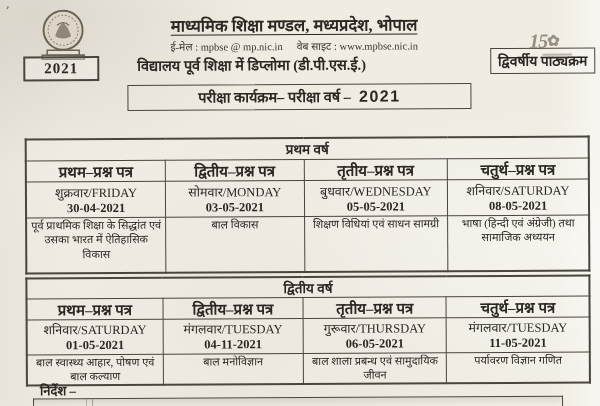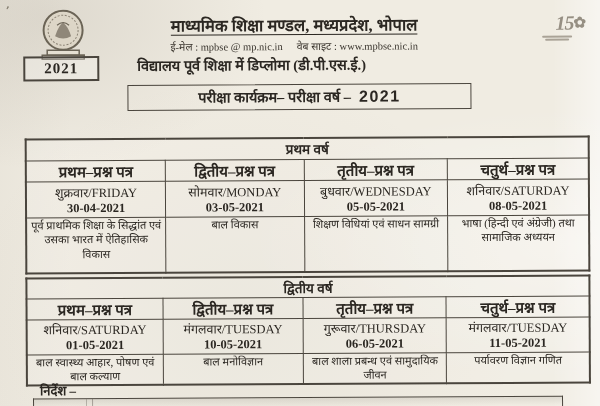--- a/index.html
+++ b/index.html
@@ -37,21 +37,21 @@
     text-underline-offset:3px;white-space:nowrap;
   }
   .contact-line{font-size:10.5px;margin-top:3px;white-space:nowrap;color:#3a352e;}
   .contact-line .sep{display:inline-block;width:14px;}
   .program-line{position:absolute;left:138px;top:54px;font-size:14.5px;font-weight:bold;white-space:nowrap;}
   .duration-badge{
     position:absolute;right:4px;top:49px;
     border:1.5px solid var(--line);padding:2px 7px 3px 7px;
     font-size:14px;font-weight:bold;background:rgba(255,255,255,.2);white-space:nowrap;
   }
-  .logo150{position:absolute;right:14px;top:13px;width:56px;text-align:right;color:var(--faded);}
+  .logo150{position:absolute;right:14px;top:31px;width:56px;text-align:left;color:var(--faded);}
   .logo150 .digits{font-size:20px;font-weight:bold;font-style:italic;letter-spacing:-1px;}
   .logo150 .flower{font-size:15px;font-style:normal;vertical-align:2px;}
   .logo150 .mini-line{height:2px;background:#aaa397;margin:1px auto;border-radius:1px;}
   .ml1{width:30px;} .ml2{width:24px;}
 
   
   .title-box{
     position:absolute;left:128px;top:84px;width:342px;height:24px;
     border:1.5px solid var(--line);text-align:center;line-height:24px;
     font-size:14.5px;font-weight:bold;white-space:nowrap;
@@ -122,20 +122,21 @@
       </div>
     </div>
 
     <div class="logo150">
       <span class="digits">15</span><span class="digits flower">✿</span>
       <div class="mini-line ml1"></div>
       <div class="mini-line ml2"></div>
     </div>
 
     <div class="program-line">विद्यालय पूर्व शिक्षा में डिप्लोमा (डी.पी.एस.ई.)</div>
+    <div class="duration-badge">द्विवर्षीय पाठ्यक्रम</div>
 
     <div class="title-box">
       <span>परीक्षा कार्यक्रम– परीक्षा वर्ष –</span><span class="year">2021</span>
     </div>
 
     <div class="time-line">
     </div>
 
     <table class="sched t1">
       <colgroup>
@@ -198,21 +199,21 @@
         <td>तृतीय–प्रश्न पत्र</td>
         <td>चतुर्थ–प्रश्न पत्र</td>
       </tr>
       <tr class="date-row">
         <td>
               <div class="day">शनिवार/SATURDAY</div>
               <div class="date">01-05-2021</div>
             </td>
         <td>
               <div class="day">मंगलवार/TUESDAY</div>
-              <div class="date">10-05-2021</div>
+              <div class="date">04-11-2021</div>
             </td>
         <td>
               <div class="day">गुरूवार/THURSDAY</div>
               <div class="date">06-05-2021</div>
             </td>
         <td>
               <div class="day">मंगलवार/TUESDAY</div>
               <div class="date">11-05-2021</div>
             </td>
       </tr>

